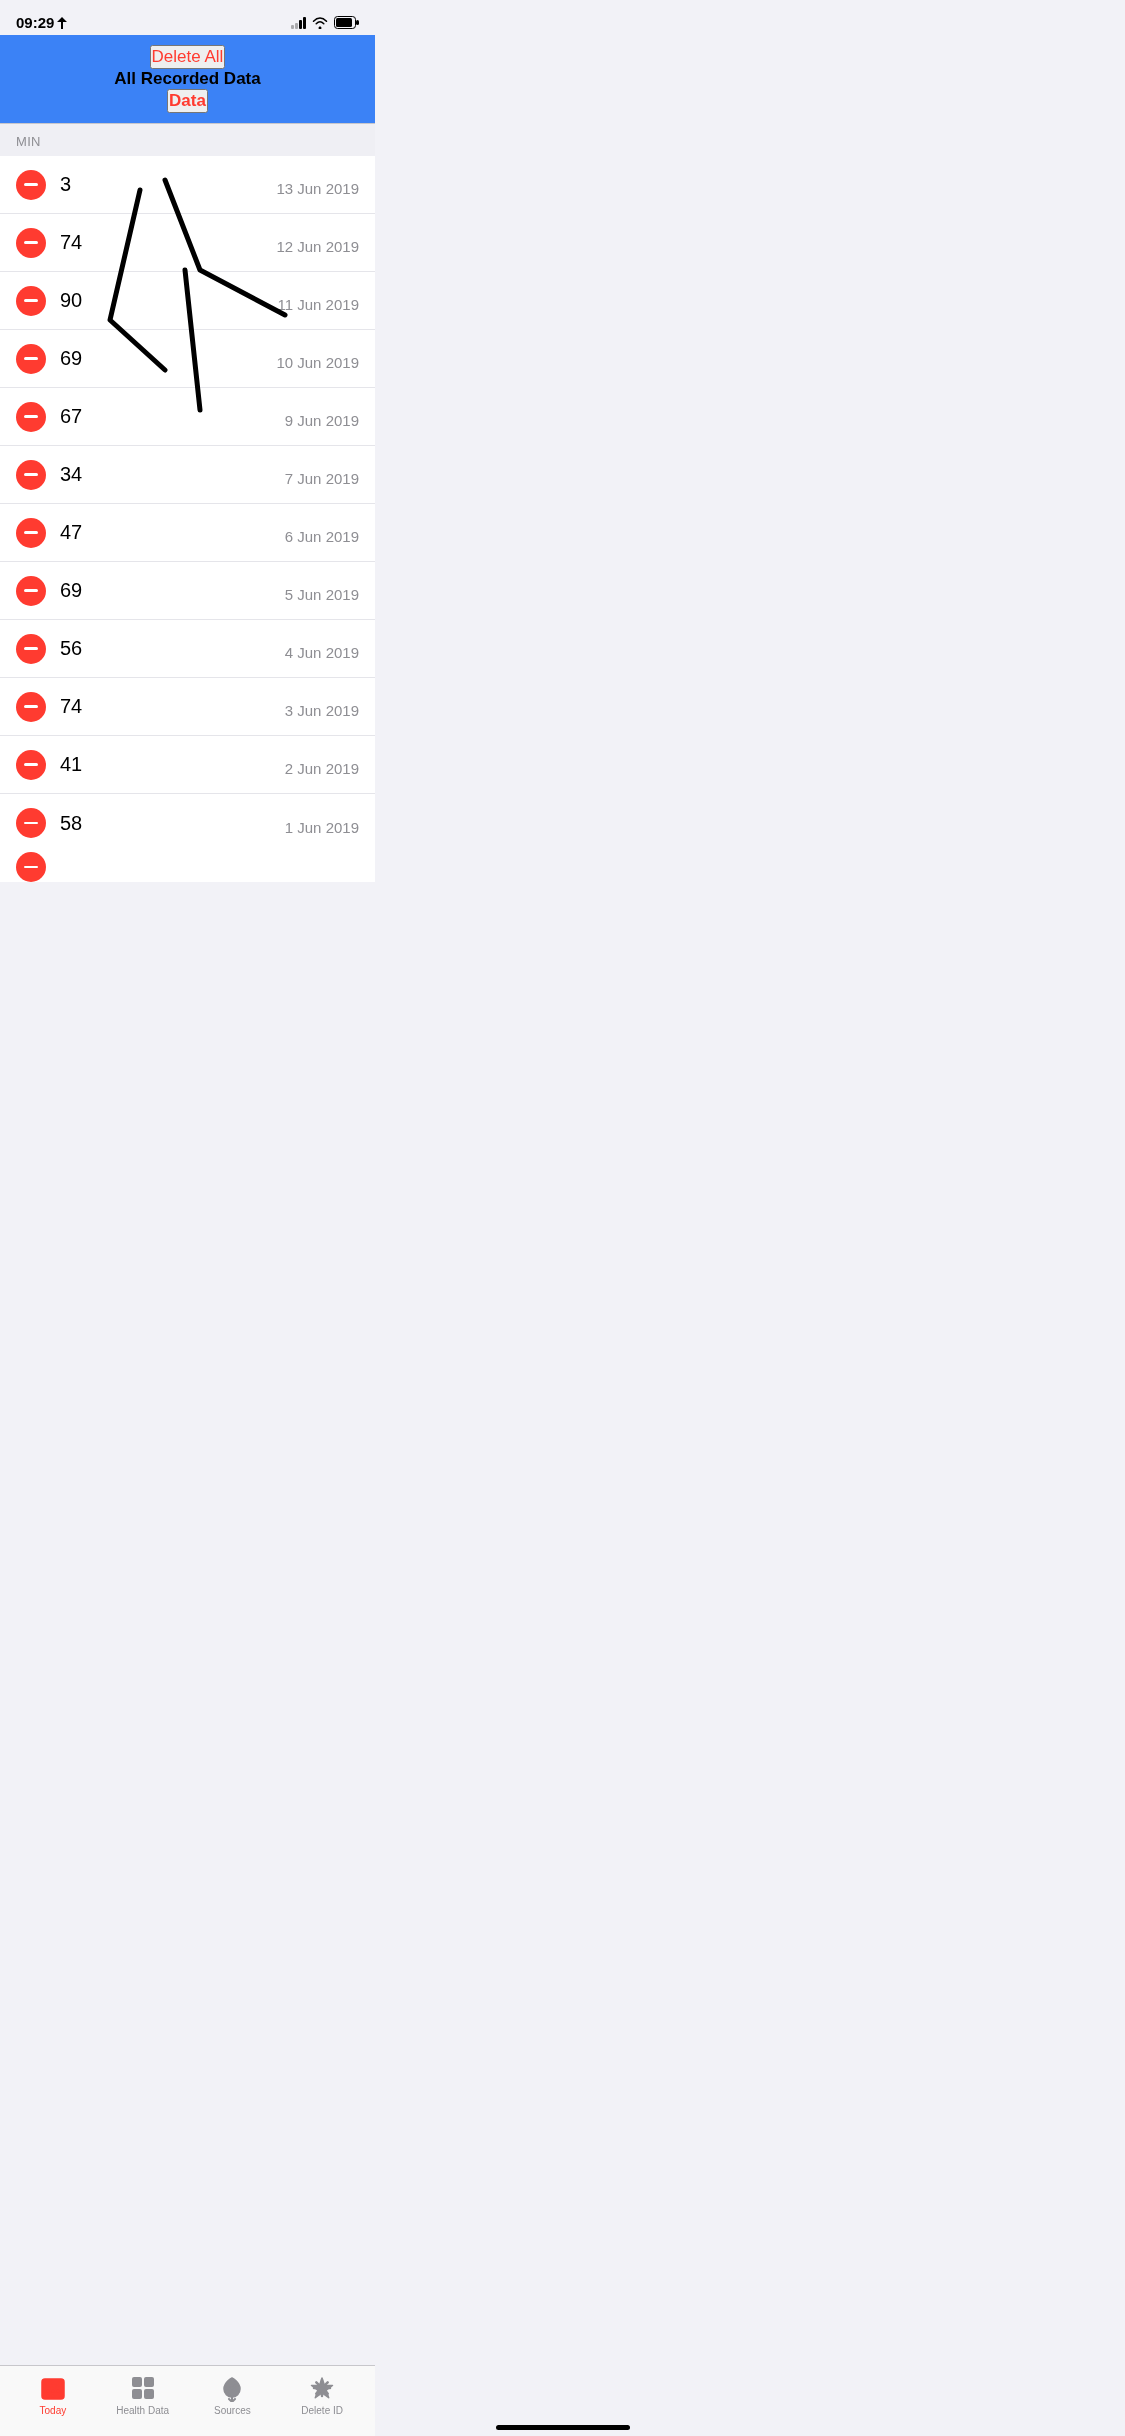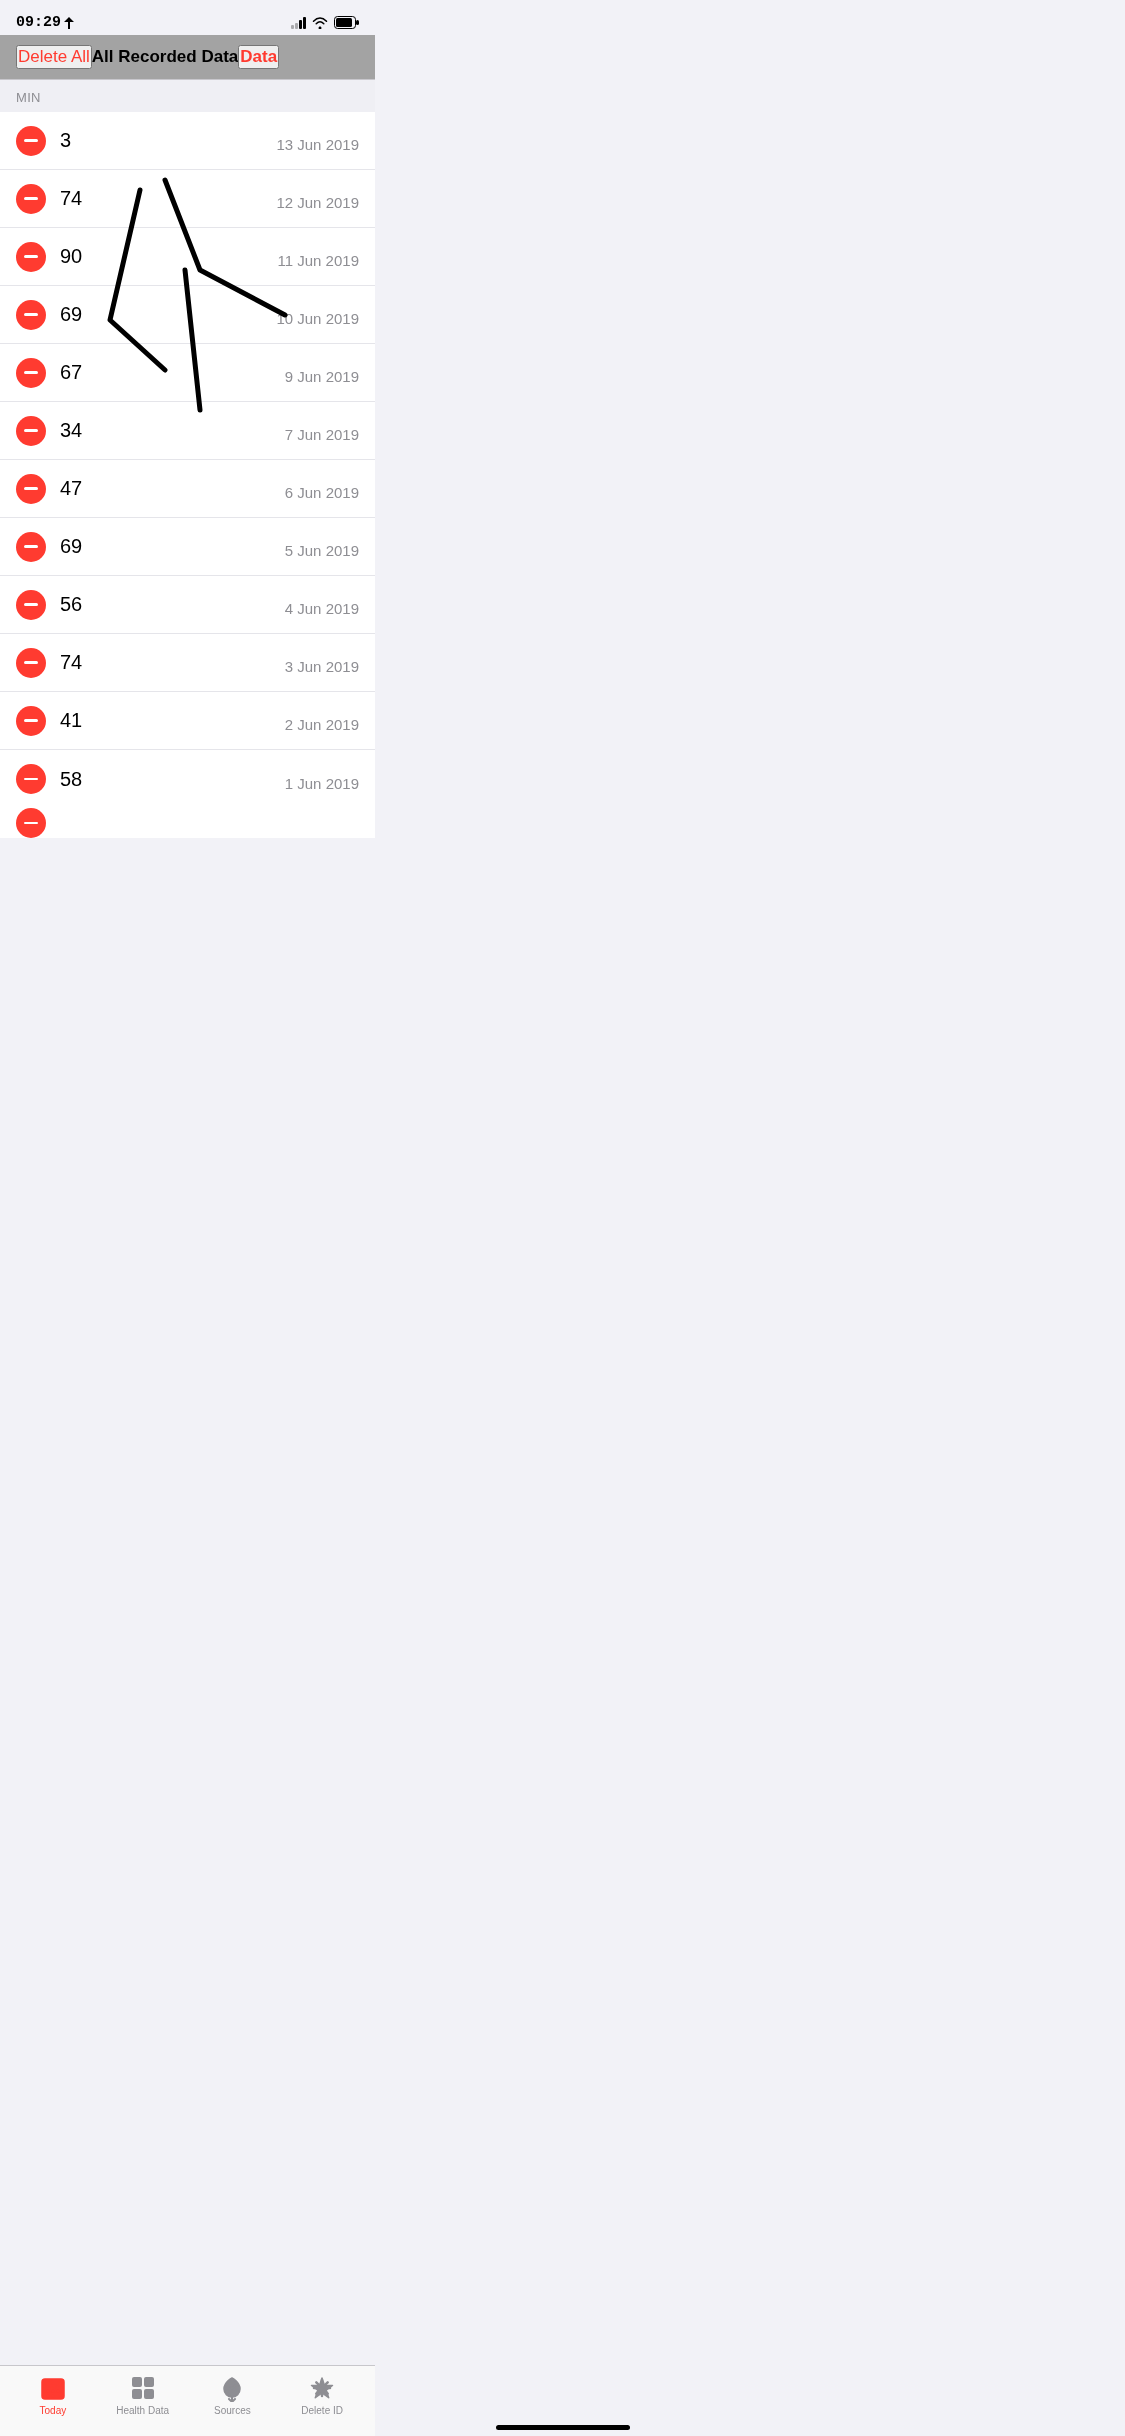--- a/index.html
+++ b/index.html
@@ -21,21 +21,20 @@
       padding: 14px 16px 4px;
       background: #f2f2f7;
     }
     .status-time {
       font-size: 15px;
       font-weight: 600;
       color: #000;
       display: flex;
       align-items: center;
       gap: 3px;
-      font-family: Liberation Mono, monospace;
     }
     .status-icons {
       display: flex;
       align-items: center;
       gap: 6px;
     }
     .signal-bars {
       display: flex;
       align-items: flex-end;
       gap: 1px;
@@ -50,24 +49,25 @@
     .signal-bars span:nth-child(1) { height: 4px; opacity: 0.3; }
     .signal-bars span:nth-child(2) { height: 6px; opacity: 0.3; }
     .signal-bars span:nth-child(3) { height: 9px; }
     .signal-bars span:nth-child(4) { height: 12px; }
 
     .wifi-icon svg, .battery-icon svg { display: block; }
 
     
     .nav-bar {
       display: flex;
-      justify-content: flex-start;
+      justify-content: center;
       align-items: center;
       padding: 10px 16px 10px;
-      background: #a3a3a3;
+      background: #3b82f6;
+      flex-direction: column;
     }
     .nav-delete-all {
       font-size: 17px;
       color: #ff3b30;
       font-weight: 400;
       cursor: pointer;
     }
     .nav-title {
       font-size: 17px;
       font-weight: 700;

